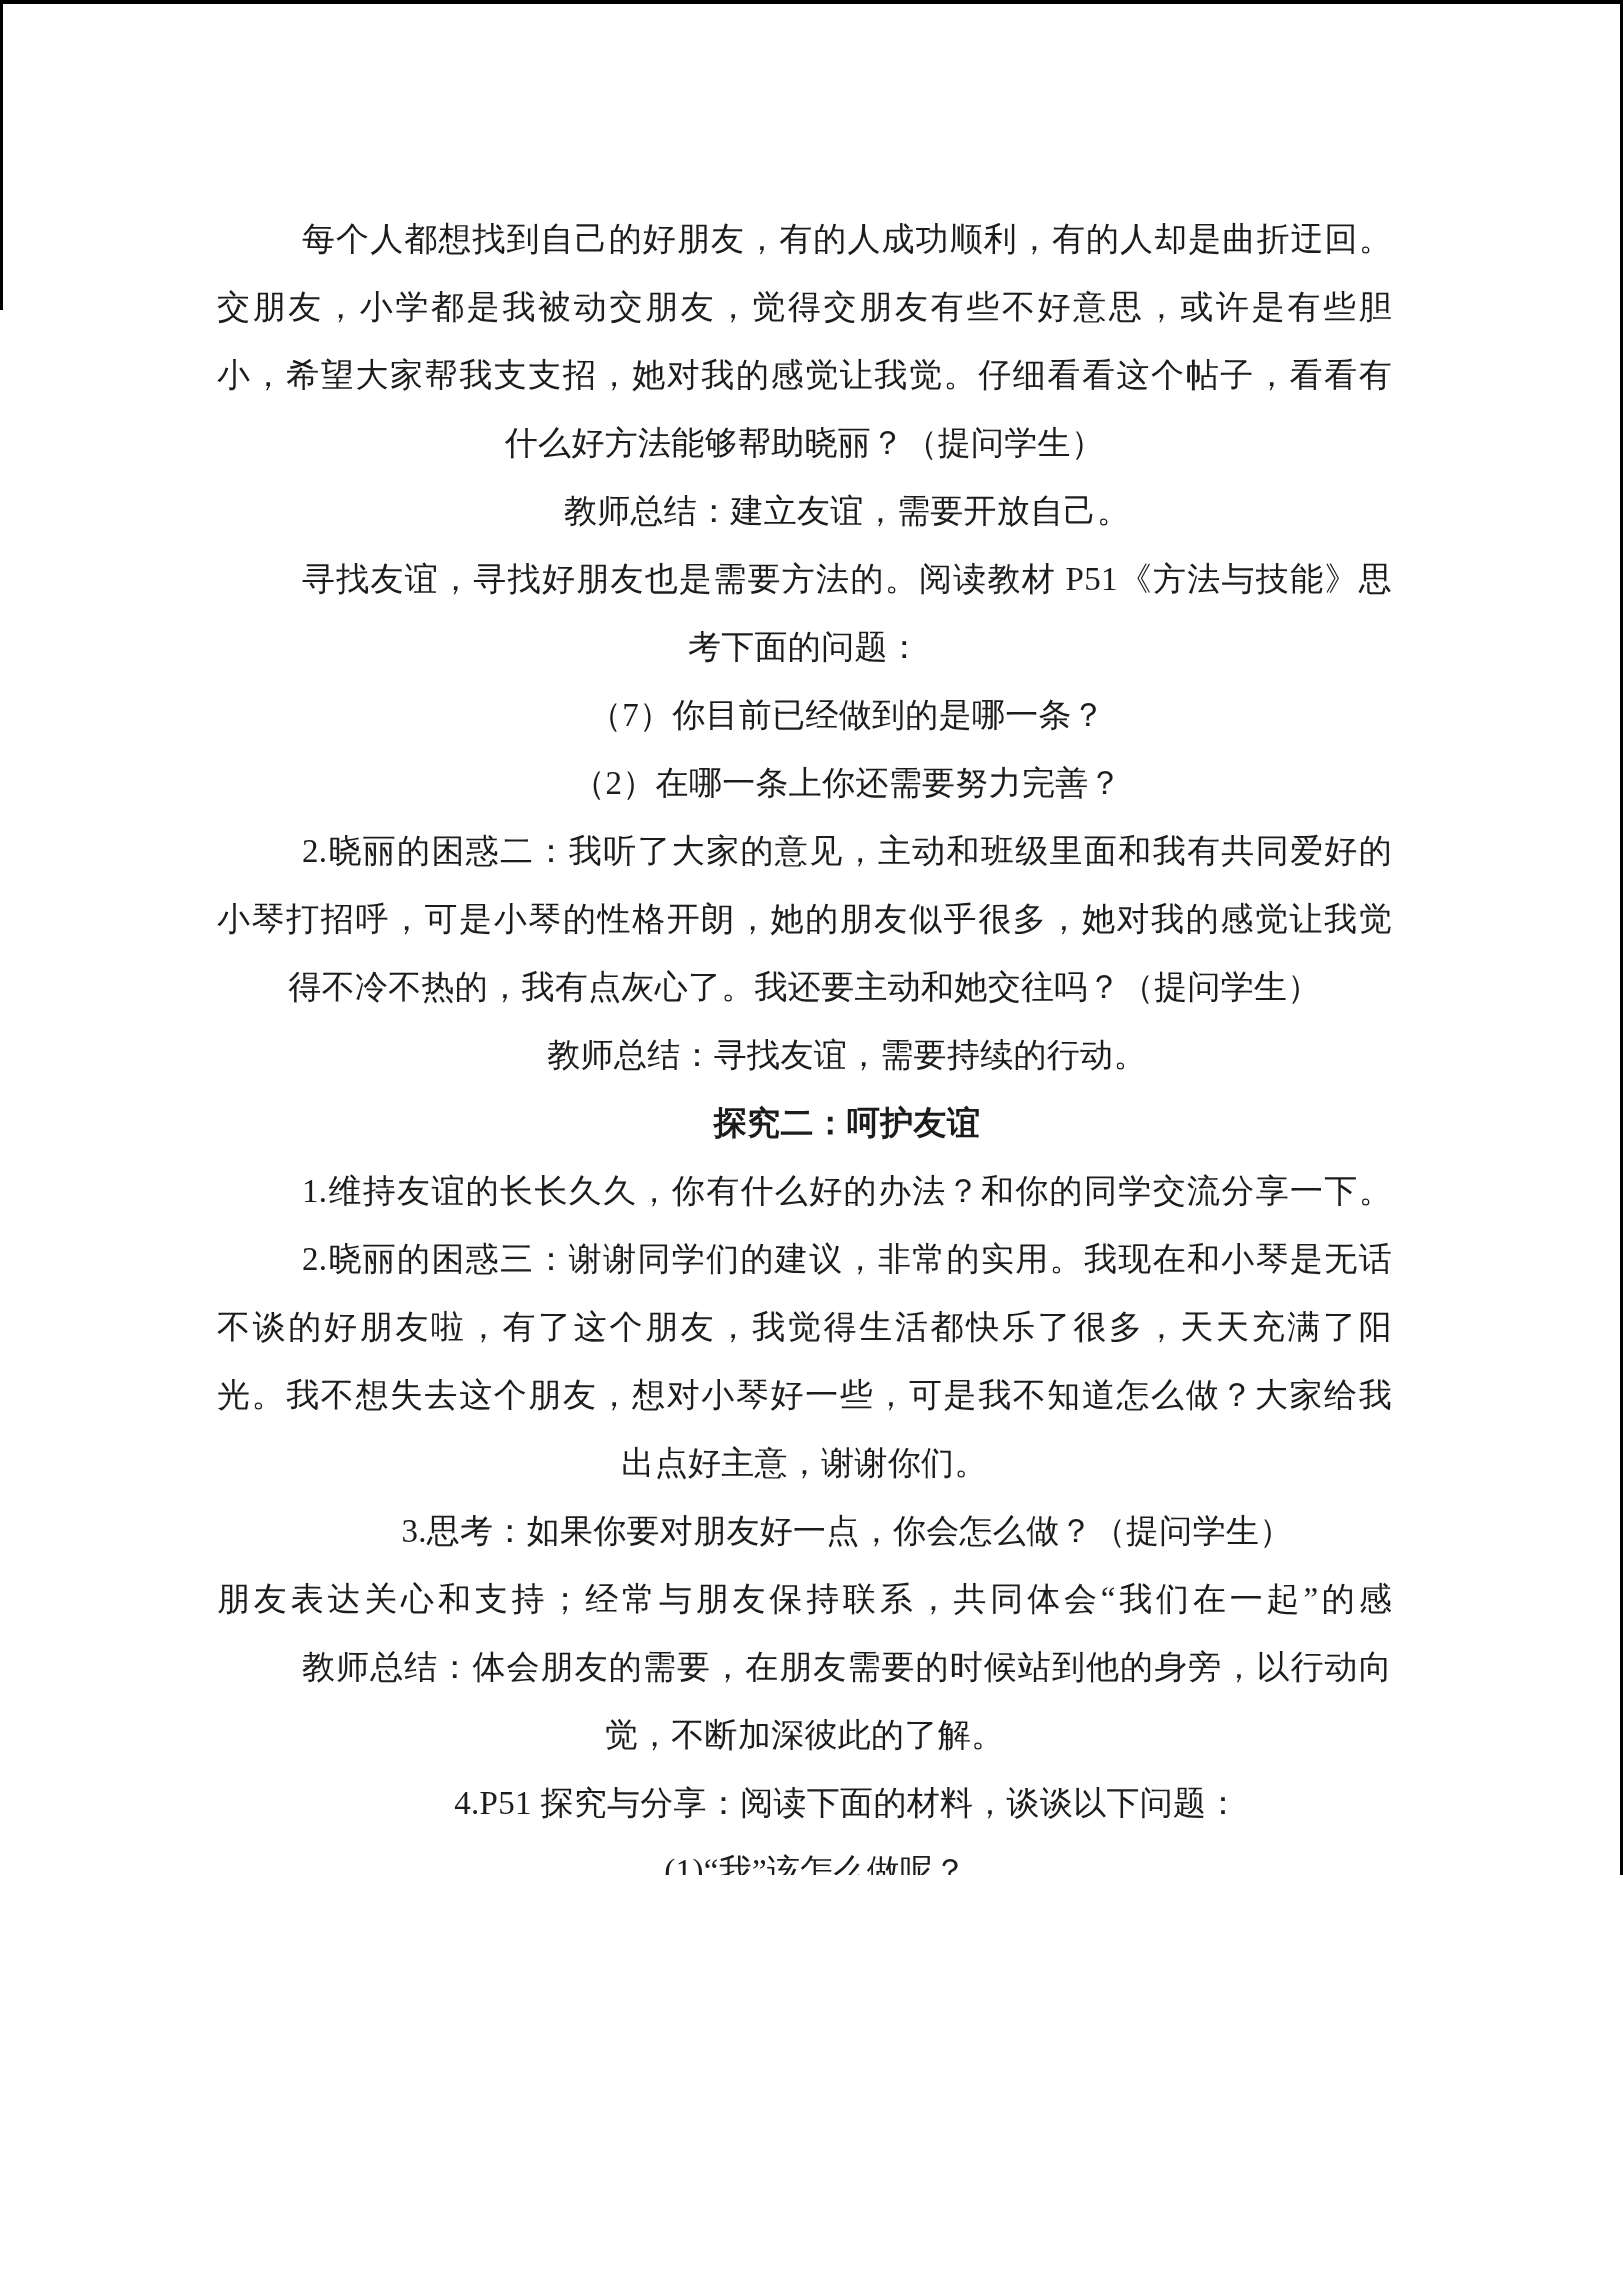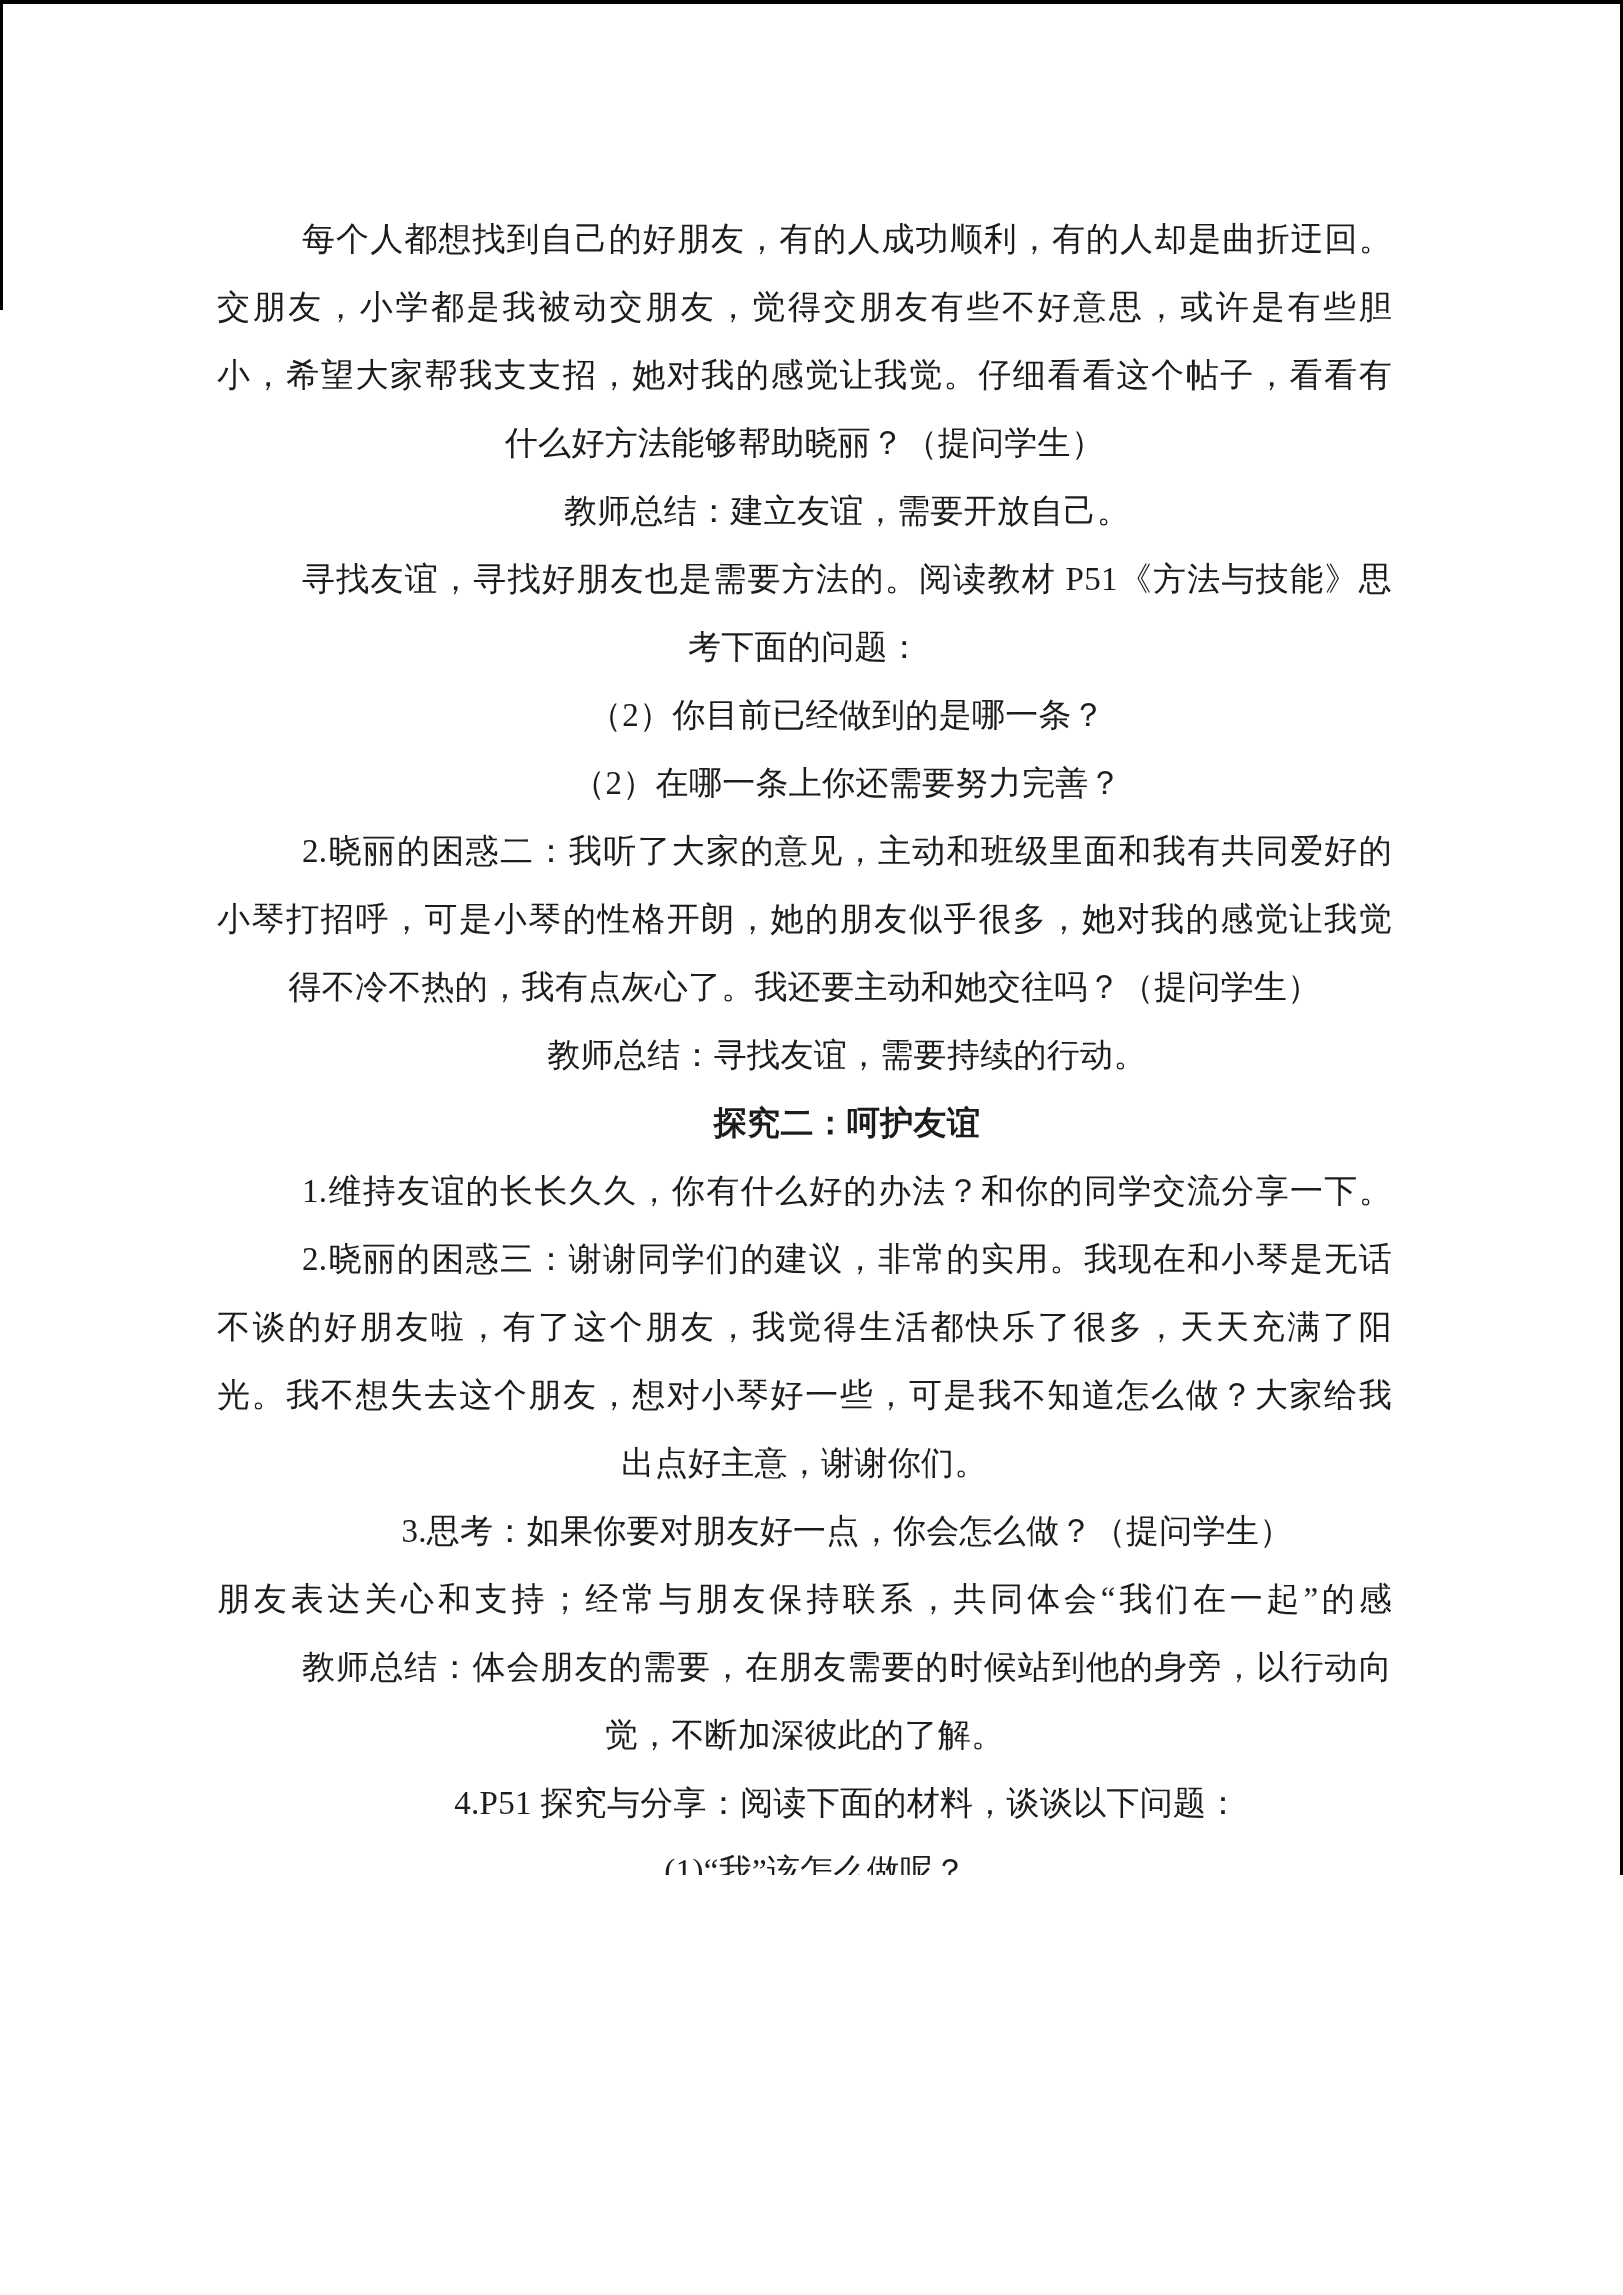--- a/index.html
+++ b/index.html
@@ -68,21 +68,21 @@
   <div class="edge-line-left"></div>
   <div class="edge-line-right"></div>
   <div class="textcol">
       <div class="line ind-para fill">每个人都想找到自己的好朋友，有的人成功顺利，有的人却是曲折迂回。</div>
       <div class="line ind-none fill">交朋友，小学都是我被动交朋友，觉得交朋友有些不好意思，或许是有些胆</div>
       <div class="line ind-none fill">小，希望大家帮我支支招，她对我的感觉让我觉。仔细看看这个帖子，看看有</div>
       <div class="line ind-none">什么好方法能够帮助晓丽？（提问学生）</div>
       <div class="line ind-para">教师总结：建立友谊，需要开放自己。</div>
       <div class="line ind-para fill">寻找友谊，寻找好朋友也是需要方法的。阅读教材 P51《方法与技能》思</div>
       <div class="line ind-none">考下面的问题：</div>
-      <div class="line ind-para">（2）你目前已经做到的是哪一条？</div>
+      <div class="line ind-para">（7）你目前已经做到的是哪一条？</div>
       <div class="line ind-para">（2）在哪一条上你还需要努力完善？</div>
       <div class="line ind-para fill">2.晓丽的困惑二：我听了大家的意见，主动和班级里面和我有共同爱好的</div>
       <div class="line ind-none fill">小琴打招呼，可是小琴的性格开朗，她的朋友似乎很多，她对我的感觉让我觉</div>
       <div class="line ind-none">得不冷不热的，我有点灰心了。我还要主动和她交往吗？（提问学生）</div>
       <div class="line ind-para">教师总结：寻找友谊，需要持续的行动。</div>
       <div class="line ind-para bold">探究二：呵护友谊</div>
       <div class="line ind-para fill">1.维持友谊的长长久久，你有什么好的办法？和你的同学交流分享一下。</div>
       <div class="line ind-para fill">2.晓丽的困惑三：谢谢同学们的建议，非常的实用。我现在和小琴是无话</div>
       <div class="line ind-none fill">不谈的好朋友啦，有了这个朋友，我觉得生活都快乐了很多，天天充满了阳</div>
       <div class="line ind-none fill">光。我不想失去这个朋友，想对小琴好一些，可是我不知道怎么做？大家给我</div>

